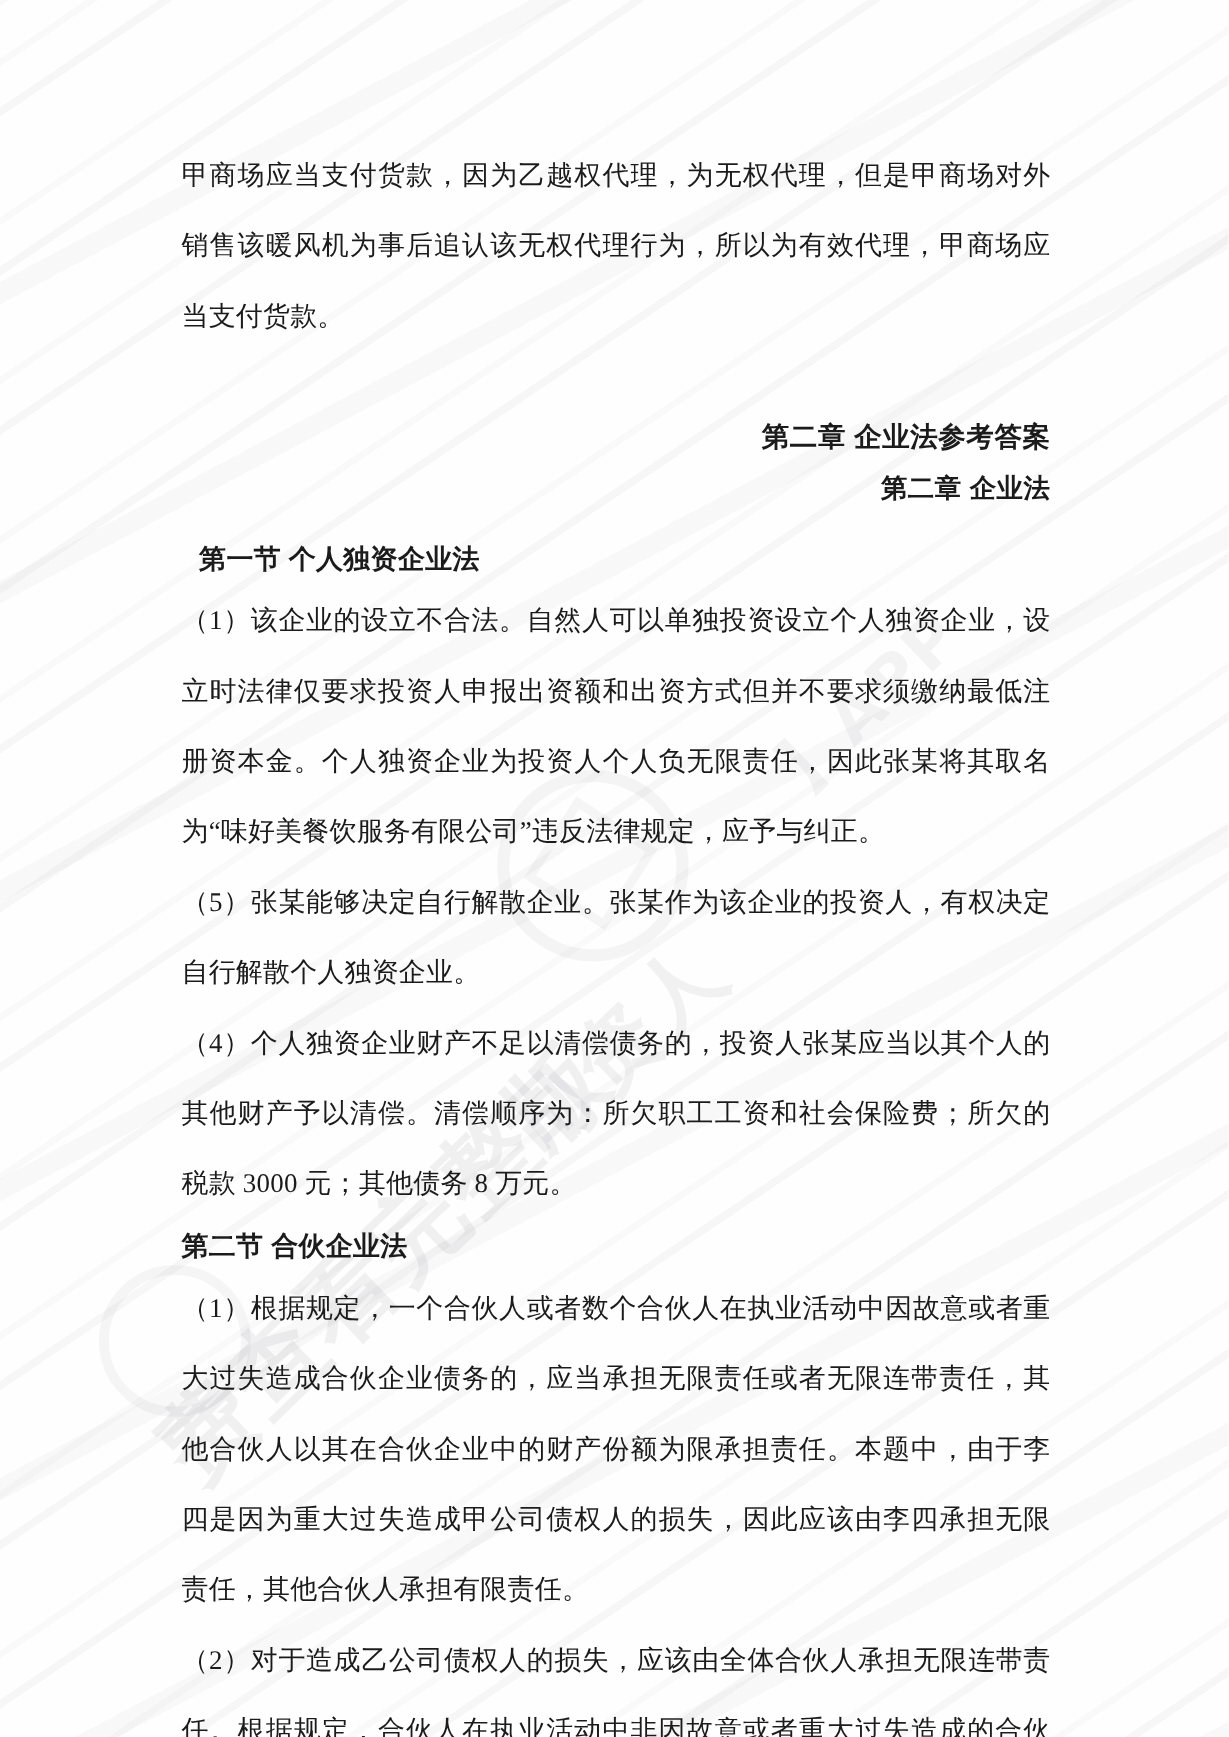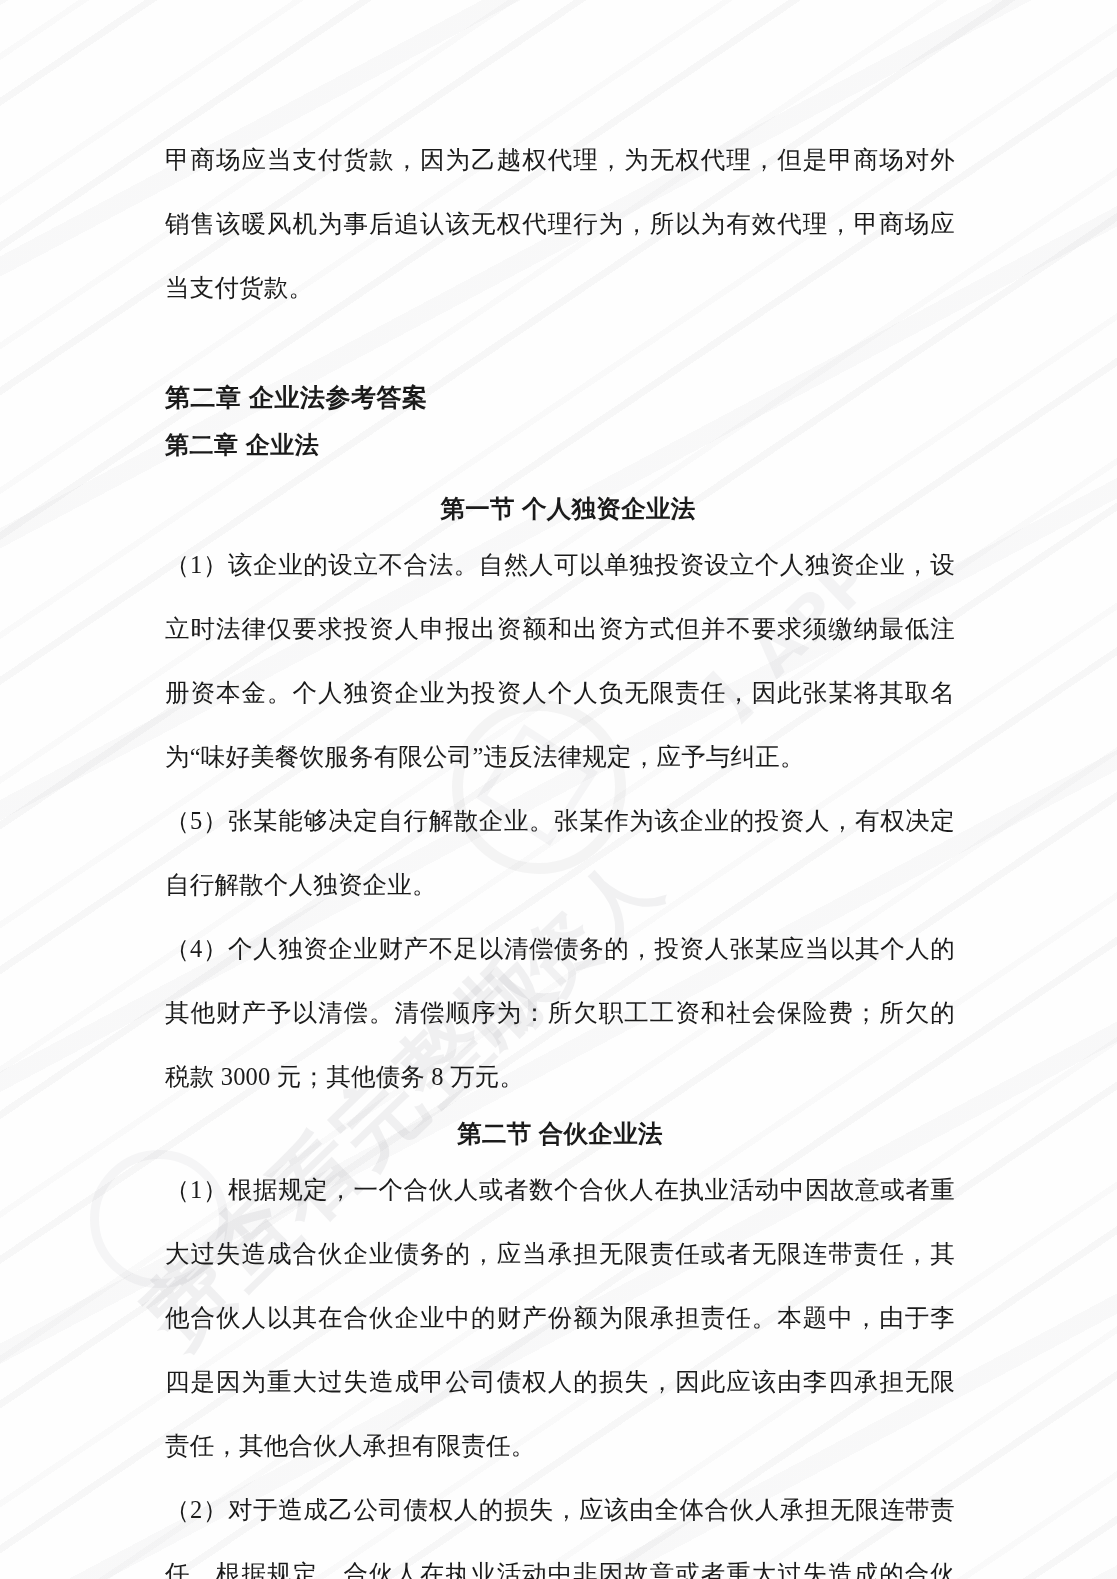--- a/index.html
+++ b/index.html
@@ -111,38 +111,37 @@
     line-height: 64px;
     text-align: justify;
     text-justify: inter-ideograph;
     letter-spacing: 0.2px;
     text-indent: 0;
   }
 
   h1.doc-title,
   h2.doc-subtitle {
     margin: 0;
-    text-align: left;
+    text-align: right;
     font-weight: 700;
     font-size: 25px;
     line-height: 47px;
     letter-spacing: 0.5px;
     font-family: "Liberation Sans", "DejaVu Sans", sans-serif;
   }
   h2.doc-subtitle { font-size: 24px; }
 
   h3.section-head {
     margin: 0;
     font-weight: 700;
     font-size: 24.5px;
     line-height: 49px;
     letter-spacing: 0.3px;
     font-family: "Liberation Sans", "DejaVu Sans", sans-serif;
     text-indent: 16px;
-    text-align: center;
   }
   h3.section-head.flush { text-indent: 0; }
 
   h4.case-head {
     margin: 0;
     font-weight: 700;
     font-size: 24px;
     line-height: 49px;
     letter-spacing: 0.3px;
     font-family: "Liberation Sans", "DejaVu Sans", sans-serif;

